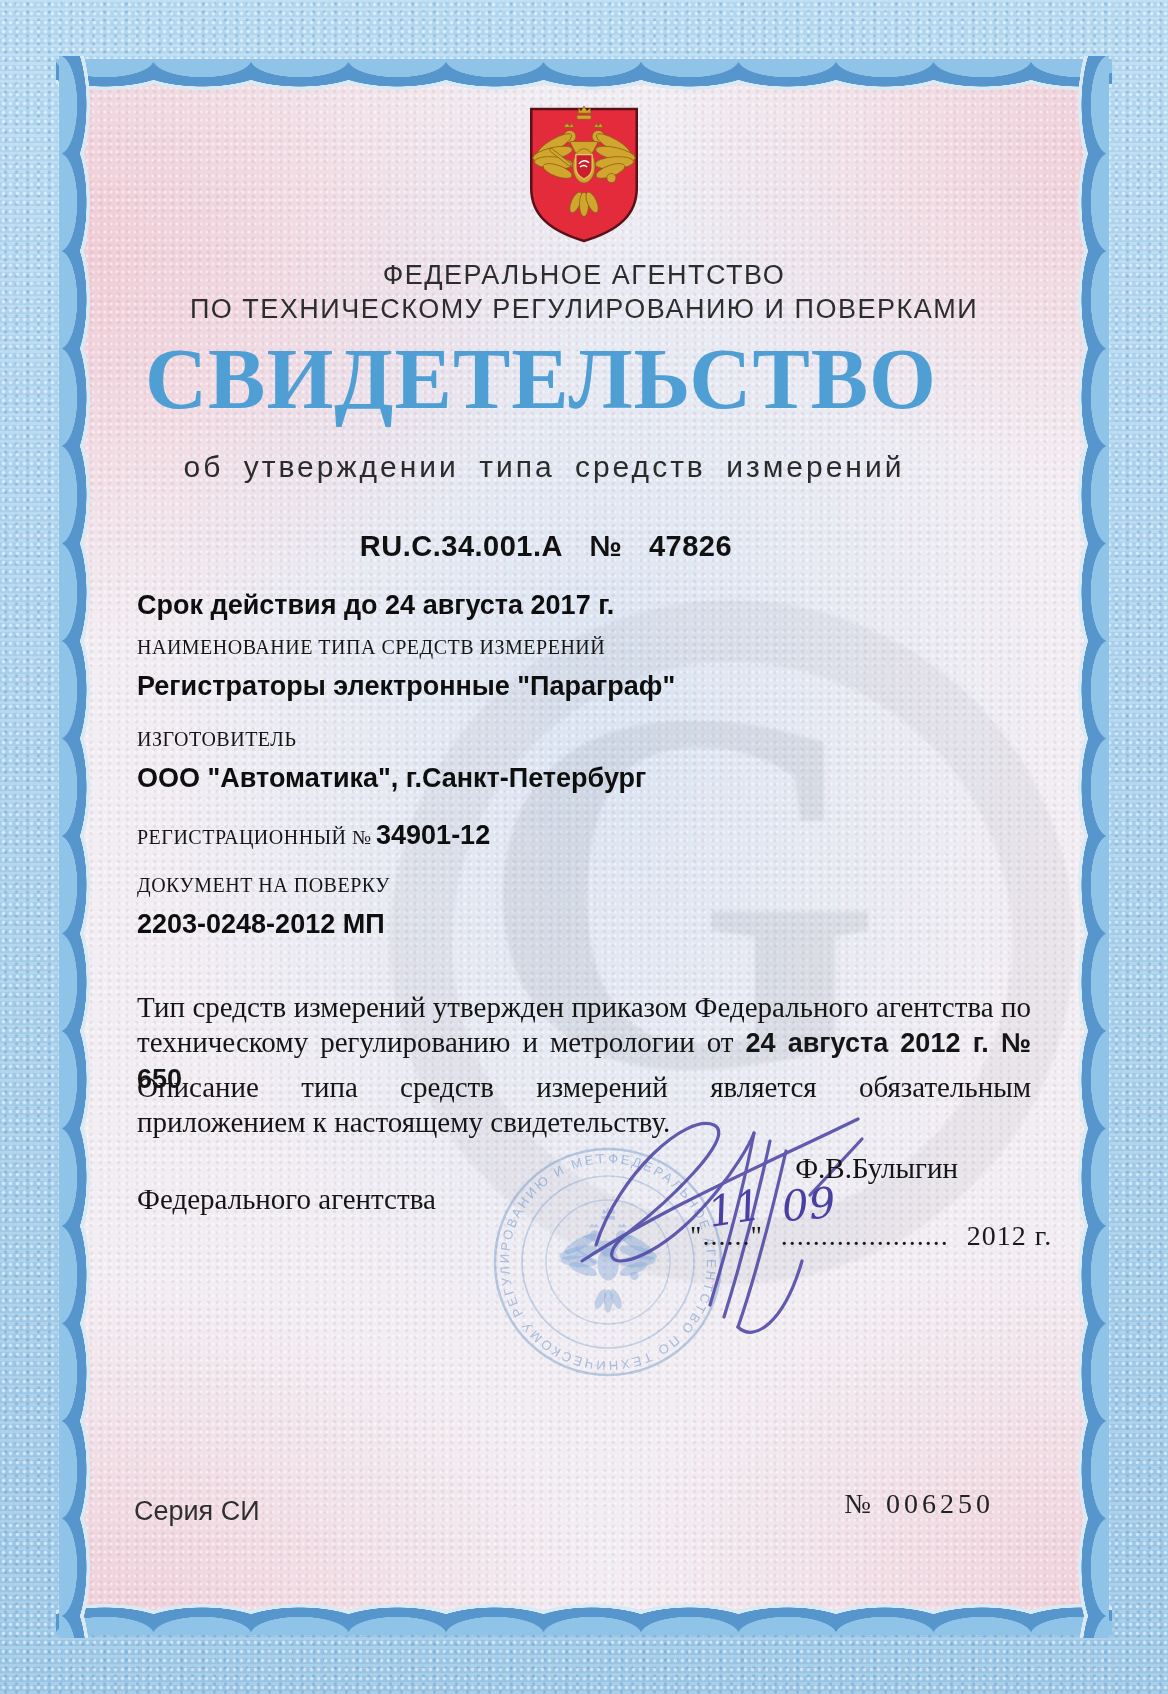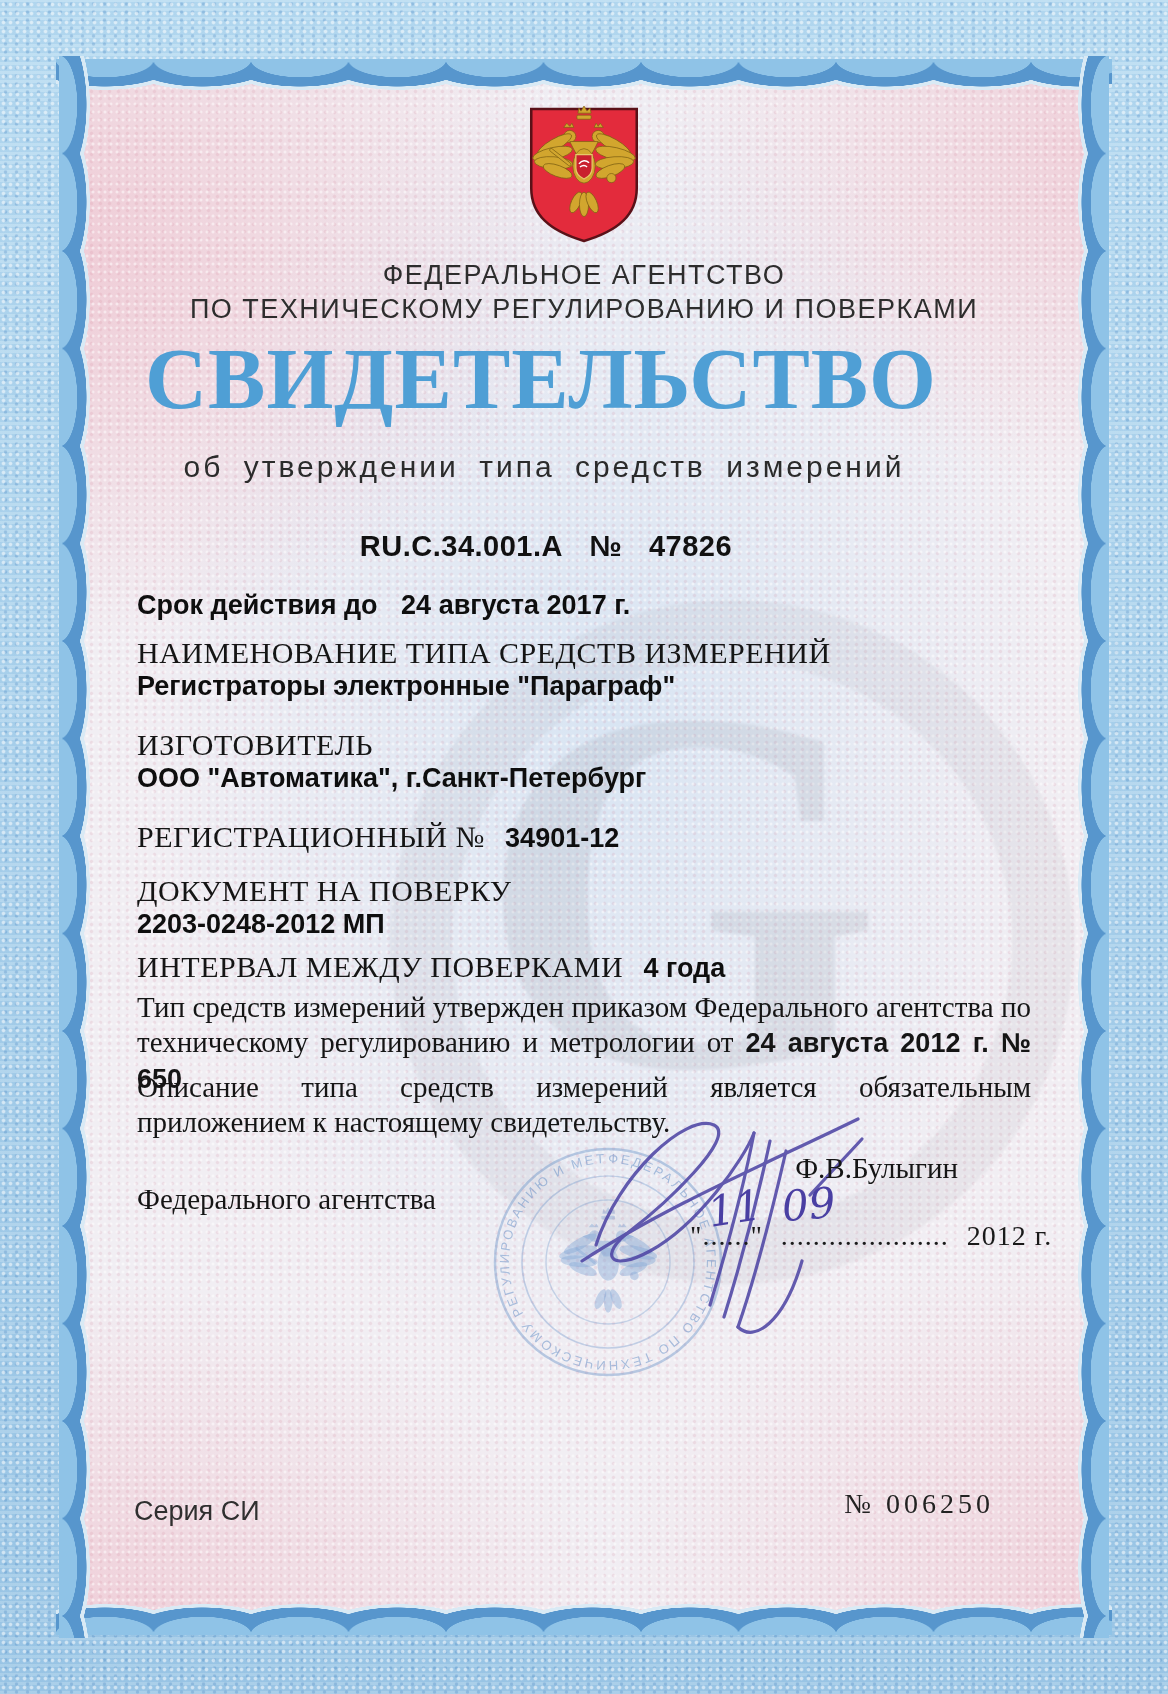--- a/index.html
+++ b/index.html
@@ -44,28 +44,28 @@
   .agency{left:0;width:100%;text-align:center;font-size:27px;letter-spacing:1.5px;color:#2d2d2d;z-index:3;}
   .agency1{top:200px;} .agency2{top:234px;}
   .title{top:272px;left:0;width:100%;text-align:center;padding-right:86px;box-sizing:border-box;
     font-family:"Liberation Serif",serif;font-weight:bold;font-size:86px;line-height:1.1;letter-spacing:1px;color:#4f9fd5;z-index:3;}
   .subtitle{top:390px;left:0;width:100%;text-align:center;padding-right:80px;box-sizing:border-box;
     font-size:30px;letter-spacing:3px;word-spacing:9px;color:#2b2b2b;z-index:3;}
   .ru-line{top:470px;left:0;width:100%;text-align:center;padding-right:76px;box-sizing:border-box;
     font-weight:bold;font-size:29px;letter-spacing:.5px;color:#111;z-index:3;}
   .ru-line .gap{display:inline-block;width:18px;}
   .field{left:77px;z-index:3;}
-  .lab-serif{font-family:"Liberation Serif",serif;font-size:30px;letter-spacing:.5px;color:#151515;}
+  .lab-serif{font-family:"Liberation Serif",serif;font-size:20px;letter-spacing:.5px;color:#151515;}
   .val-bold{font-weight:bold;font-size:27px;color:#0e0e0e;}
   .srok{top:530px;}
   .f-naim-l{top:576px;} .f-naim-v{top:611px;}
   .f-izg-l{top:668px;}  .f-izg-v{top:703px;}
   .f-reg{top:760px;}    .f-dok-l{top:814px;} .f-dok-v{top:849px;}
   .f-int{top:890px;}
-  .inline-val{margin-left:16px;}
+  .inline-val{margin-left:0;}
   .para{left:77px;width:894px;text-align:justify;font-family:"Liberation Serif",serif;font-size:29px;line-height:35px;color:#151515;z-index:3;}
   .para .b{font-family:"Liberation Sans",sans-serif;font-weight:bold;font-size:27px;}
   .p1{top:930px;} .p2{top:1010px;}
   .sig-pos{left:77px;font-family:"Liberation Serif",serif;font-size:29px;color:#151515;z-index:5;}
   .sig-pos1{top:1086px;} .sig-pos2{top:1123px;}
   .sig-name{top:1092px;right:150px;font-family:"Liberation Serif",serif;font-size:29px;color:#151515;z-index:5;}
   .date-line{top:1160px;left:630px;font-family:"Liberation Serif",serif;font-size:28px;color:#1a1a1a;letter-spacing:1px;z-index:5;white-space:nowrap;}
   .date-line .seg{margin-right:10px;}
   .hw{font-family:"DejaVu Serif",serif;font-style:italic;color:#4a3fa3;z-index:6;}
   .hw-day{left:648px;top:1124px;font-size:42px;transform:rotate(-9deg);}
@@ -154,24 +154,20 @@
     <div class="abs field f-izg-v val-bold">ООО "Автоматика", г.Санкт-Петербург</div>
 
     <div class="abs field f-reg">
       <span class="lab-serif">РЕГИСТРАЦИОННЫЙ №</span>
       <span class="val-bold inline-val">34901-12</span>
     </div>
 
     <div class="abs field f-dok-l lab-serif">ДОКУМЕНТ НА ПОВЕРКУ</div>
     <div class="abs field f-dok-v val-bold">2203-0248-2012 МП</div>
 
-    <div class="abs field f-int">
-      <span class="lab-serif">ИНТЕРВАЛ МЕЖДУ ПОВЕРКАМИ</span>
-      <span class="val-bold inline-val">4 года</span>
-    </div>
 
     <div class="abs para p1">
       <span>Тип средств измерений утвержден приказом Федерального агентства по техническому регулированию и метрологии от </span><span class="b">24 августа 2012 г. № 650</span>
     </div>
     <div class="abs para p2">Описание типа средств измерений является обязательным приложением к настоящему свидетельству.</div>
 
     <svg class="abs stamp" width="264" height="264" viewBox="0 0 264 264">
       <defs>
           <path id="ringPath" d="M132 33 a99 99 0 1 1 -0.01 0 z" fill="none"></path>
         </defs>

